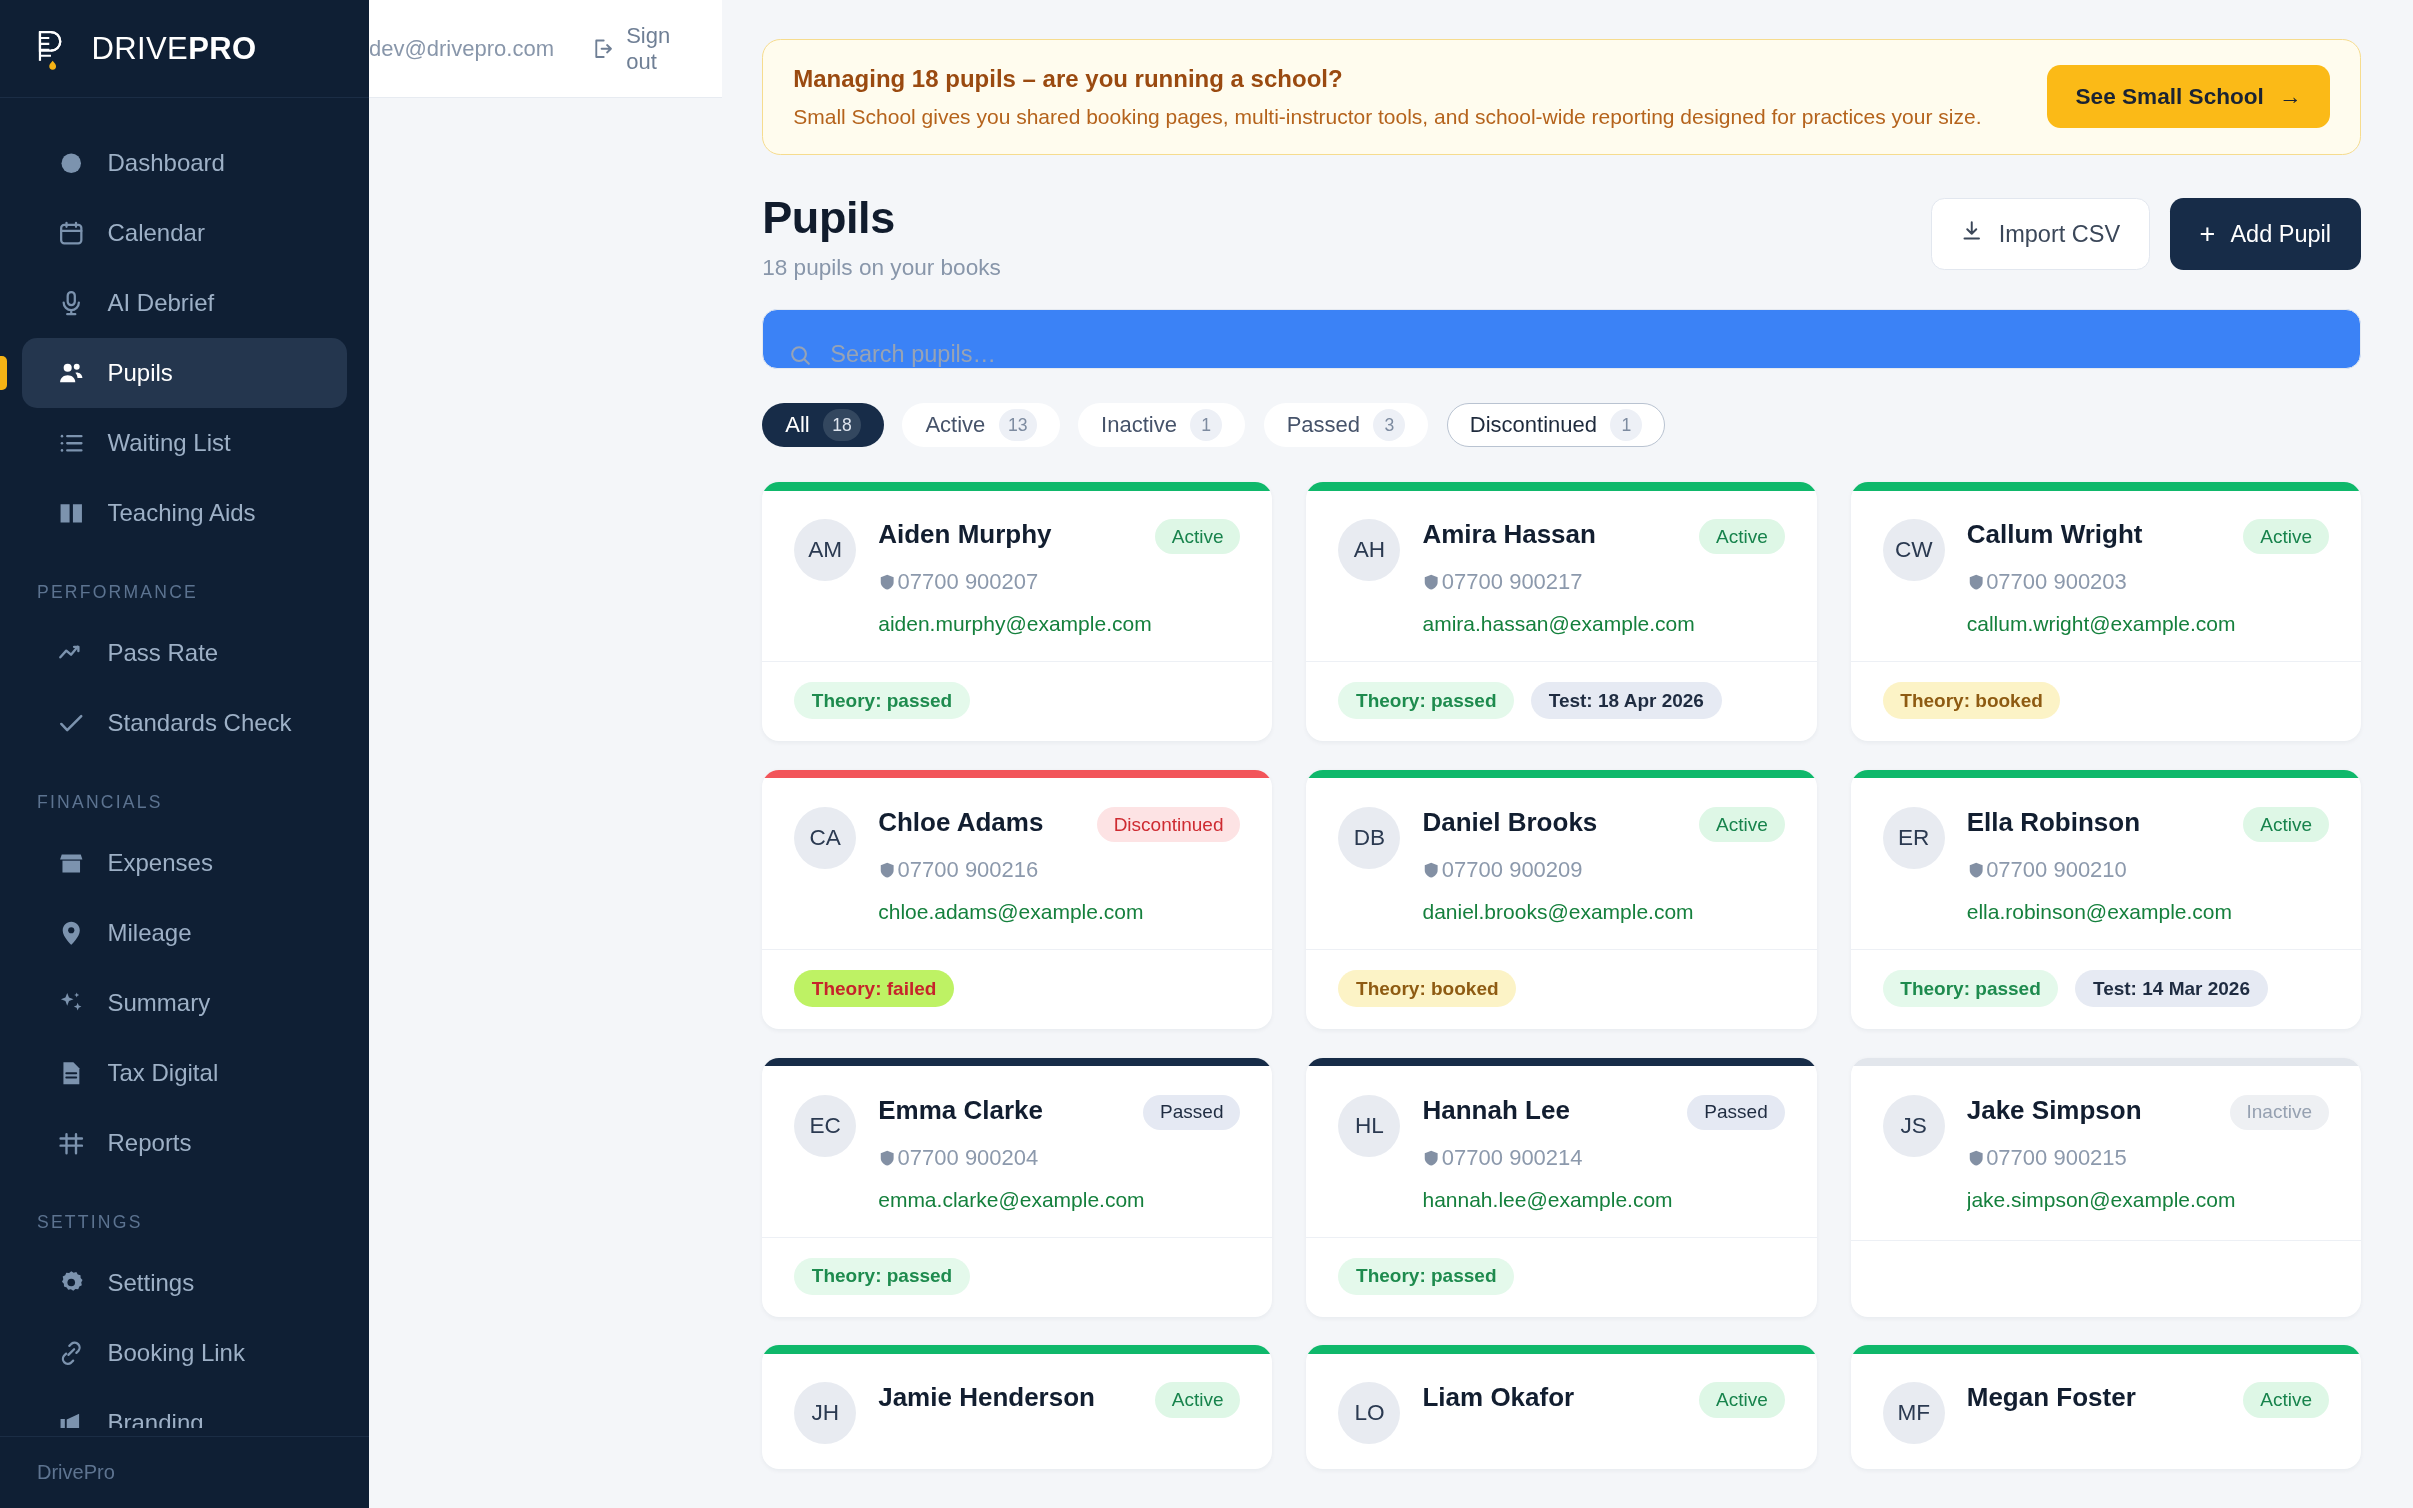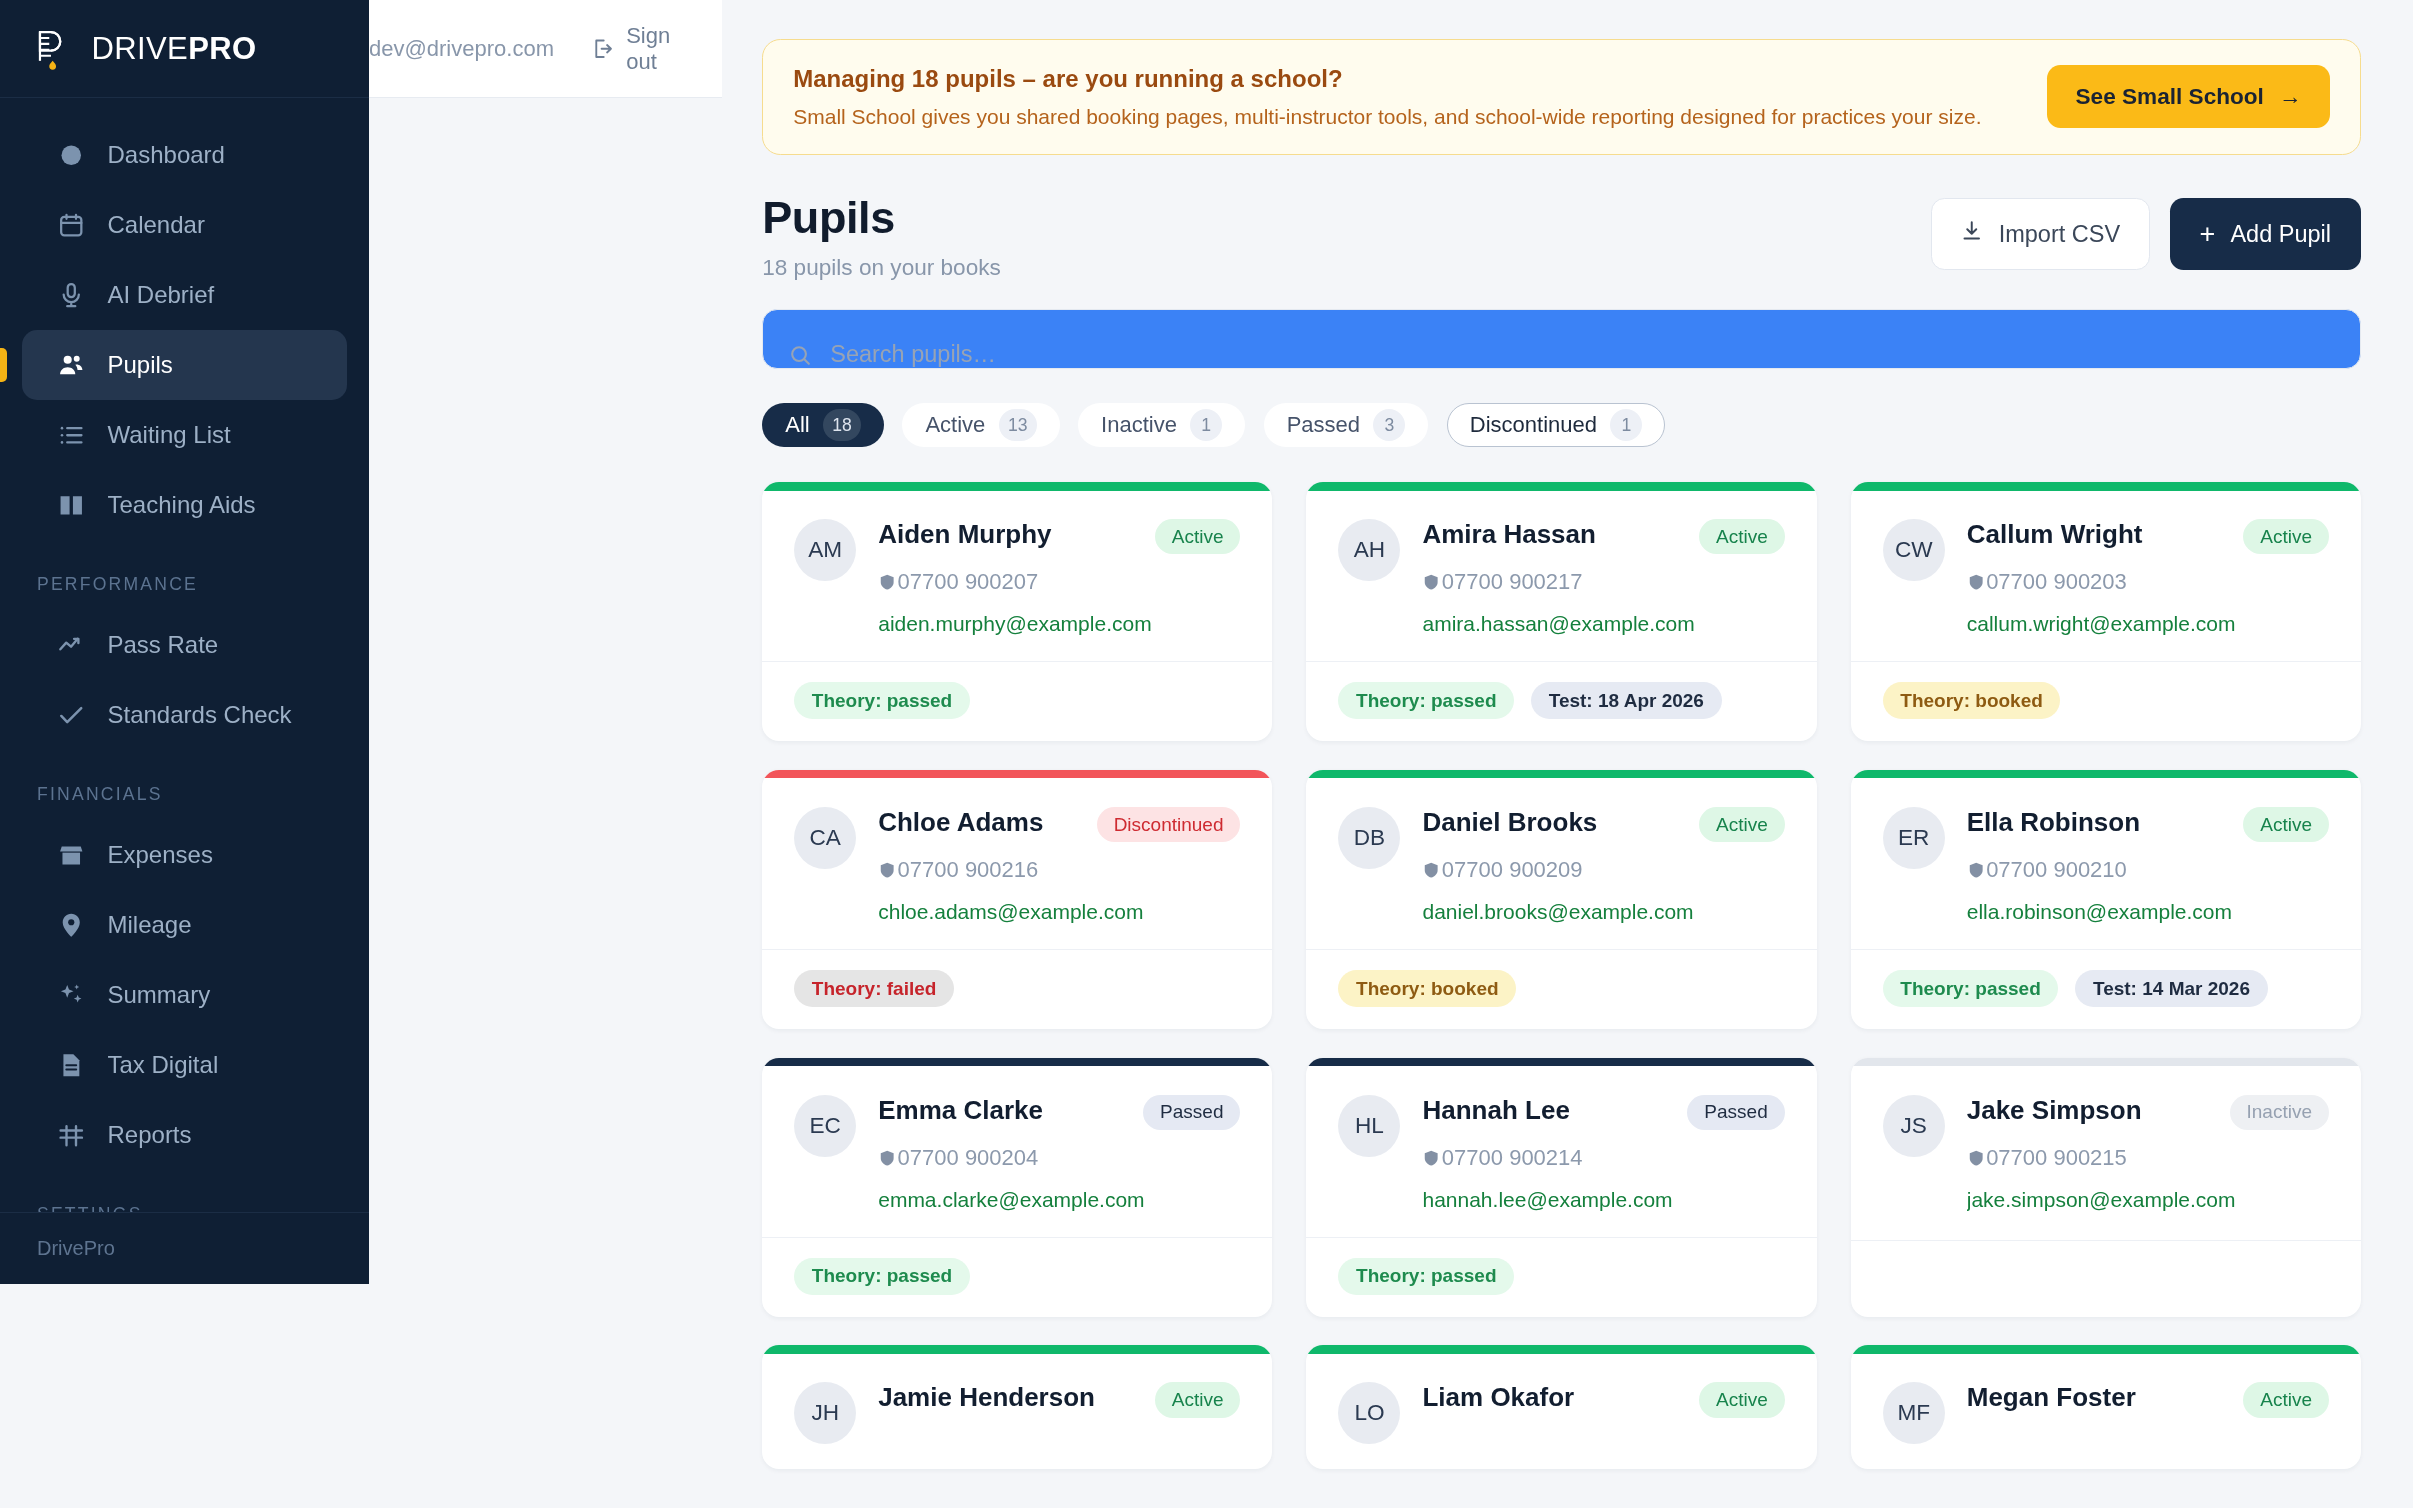--- a/index.html
+++ b/index.html
@@ -6,24 +6,24 @@
   html, body {
     width: 2413px; height: 1508px;
     font-family: "Liberation Sans", sans-serif;
     background: #F4F6F9;
     overflow: hidden;
   }
   .app { display: flex; width: 2413px; height: 1508px; }
 
   
   .sidebar {
-    width: 369px; flex: 0 0 369px; height: 1284px;
+    width: 369px; flex: 0 0 369px; height: 1508px;
     background: #0F1F34;
     position: relative;
-    display: flex; flex-direction: column;
+    display: flex; flex-direction: column; gap: 8px;
   }
   .brand {
     height: 98px; flex: 0 0 98px;
     display: flex; align-items: center; gap: 18.4px;
     padding-left: 34px;
     border-bottom: 0.8px solid #1B2D45;
   }
   .brand-logo { width: 39px; height: 44px; position: relative; }
   .brand-text {
     font-size: 31px; letter-spacing: 0.4px; color: #FFFFFF;
@@ -164,21 +164,21 @@
   .status.inactive { background: #EEF0F3; color: #96A1B1; }
   .phone { display: flex; align-items: center; gap: 1px; margin-top: 15px; font-size: 22px; color: #8C99AC; }
   .phone svg { display: block; width: 18.4px; height: 18.4px; flex: 0 0 18.4px; }
   .email { margin-top: 17px; font-size: 21px; color: #15803d; white-space: nowrap; overflow: hidden; }
   .card-foot {
     border-top: 0.8px solid #EDF0F5; padding: 20px 32px 22px 32px;
     display: flex; gap: 17px; align-items: center; min-height: 77px;
   }
   .chip { border-radius: 837px; padding: 7.5px 17.6px; font-size: 19px; white-space: nowrap; }
   .chip.theory-passed { background: #E4F9EB; color: #1E8B4E; font-weight: 700; }
-  .chip.theory-failed { background: #e5e5e5; color: #C6242B; font-weight: 700; }
+  .chip.theory-failed { background: #bef264; color: #C6242B; font-weight: 700; }
   .chip.theory-booked { background: #FCF3C6; color: #8E5B12; font-weight: 700; }
   .chip.testdate { background: #E6EAF3; color: #1F2C41; font-weight: 700; }
 </style>
 </head>
 <body>
 
 <div class="app">
 
   <aside class="sidebar">
 

